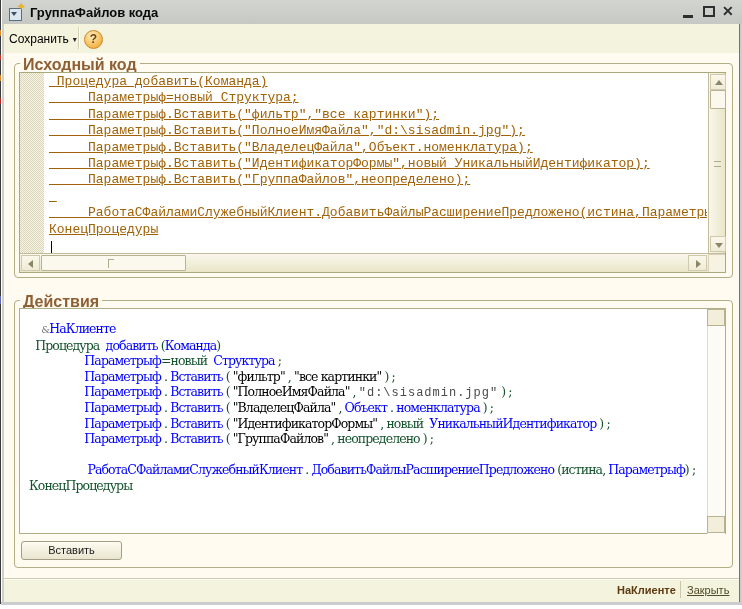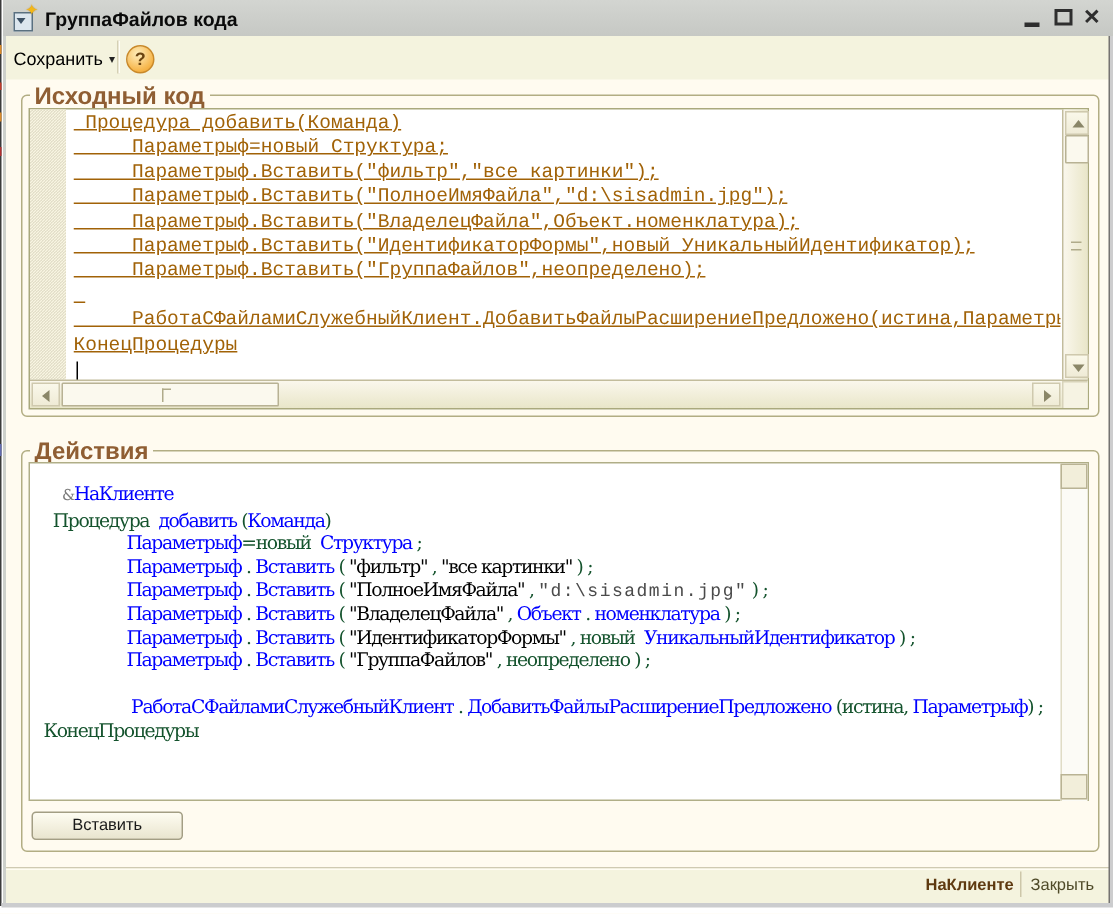--- a/index.html
+++ b/index.html
@@ -72,21 +72,21 @@
   #res-lines .id{color:#0000ff;}
   #res-lines .s{color:#000000;}
   #res-lines .g{color:#7a7a7a;font-size:10px;}
   #res-lines .sm{color:#4a4a4a;font-family:"Liberation Mono",monospace;font-size:12px;line-height:14px;letter-spacing:1px;}
   
   #save-btn{left:21px;top:541px;width:101px;height:19px;border:1px solid #a39e84;border-radius:3px;background:linear-gradient(180deg,#fefcf1,#e9e5cf);box-sizing:border-box;text-align:center;font-size:11px;color:#1a1a1a;line-height:17px;}
   
   #footer-light{left:4px;top:579px;width:736px;height:1px;background:#fffdf3;}
   #colorize-btn{left:617px;top:584px;font-size:11px;font-weight:bold;color:#5e3a10;position:absolute;}
   #footer-sep{left:680px;top:581px;width:1px;height:17px;background:#cdc7a9;position:absolute;}
-  #close-btn{left:687px;top:584px;font-size:11px;color:#4f4a28;position:absolute;}
+  #close-btn{left:687px;top:584px;font-size:11px;color:#4f4a28;position:absolute;text-decoration:underline;}
 </style>
 </head>
 <body>
 
 <div id="edge" class="abs">
   <div class="mark" style="top:30px;height:6px;background:#d98a2a;"></div>
   <div class="mark" style="top:55px;height:5px;background:#c03a2a;"></div>
   <div class="mark" style="top:75px;height:6px;background:#d98a2a;"></div>
   <div class="mark" style="top:98px;height:6px;background:#b03030;"></div>
   <div class="mark" style="top:296px;height:8px;background:#626bae;"></div>

